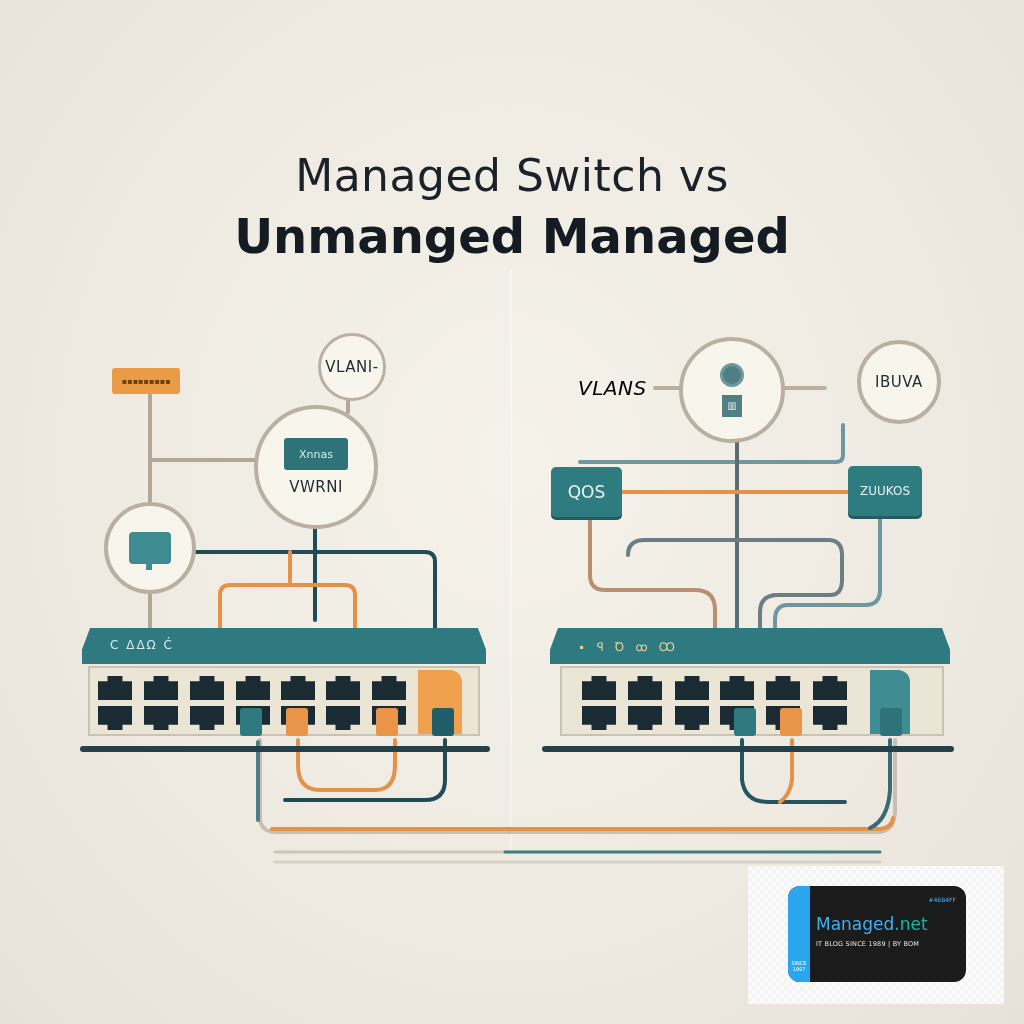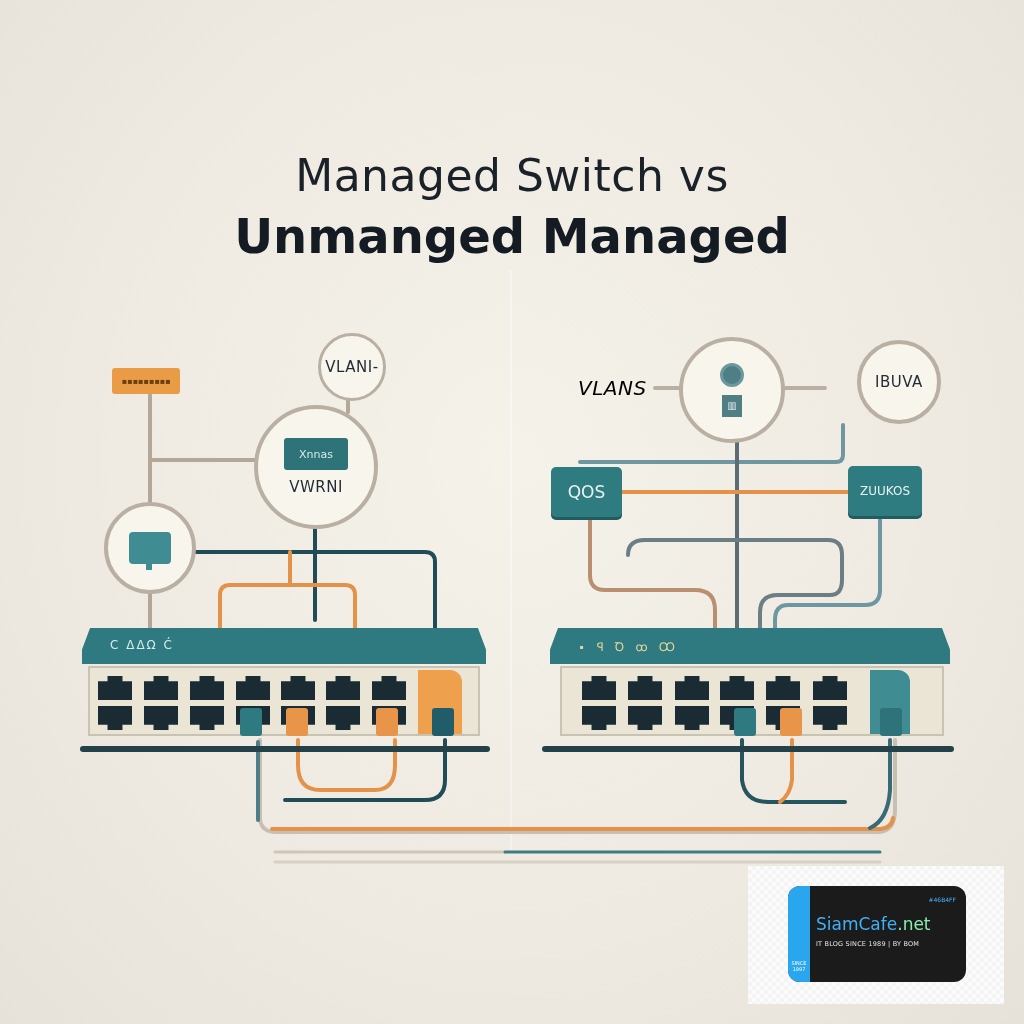--- a/index.html
+++ b/index.html
@@ -69,21 +69,21 @@
   .wm-card {
     position: absolute; left: 40px; top: 20px; width: 178px; height: 96px;
     background: #1b1b1b; border-radius: 12px; overflow: hidden;
   }
   .wm-stripe {
     position: absolute; left: 0; top: 0; width: 22px; height: 96px; background: #2aa6ee;
   }
   .wm-since { position: absolute; left: 1px; top: 74px; width: 20px; font-size: 5px; color: #fff; text-align: center; line-height: 6px; }
   .wm-hex { position: absolute; right: 10px; top: 10px; font-size: 6px; color: #46b4ff; }
   .wm-name { position: absolute; left: 28px; top: 28px; font-size: 17px; color: #3fb0f5; }
-  .wm-name .dot { color: #86efac; }
+  .wm-name .dot { color: #14b8a6; }
   .wm-tag { position: absolute; left: 28px; top: 54px; font-size: 6.5px; color: #e6e6e6; letter-spacing: 0.2px; }
 </style>
 </head>
 <body>
 
 <div class="title1">Managed Switch vs</div>
 <div class="title2">Unmanged Managed</div>
 <div class="divider"></div>
 
 <svg class="lines" width="1024" height="1024">
@@ -213,16 +213,16 @@
     <div class="plug" style="left:318px;top:40px;background:#2e737a;"></div>
   </div>
   <div class="base" style="width:412px;left:-8px;"></div>
 </div>
 
 <div class="watermark">
   <div class="wm-card">
     <div class="wm-stripe"></div>
     <div class="wm-since">SINCE 1997</div>
     <div class="wm-hex">#46B4FF</div>
-    <div class="wm-name"><span>SiamCafe</span><span class="dot">.net</span></div>
+    <div class="wm-name"><span>Managed</span><span class="dot">.net</span></div>
     <div class="wm-tag">IT BLOG SINCE 1989 | BY BOM</div>
   </div>
 </div>
 
 </body></html>

